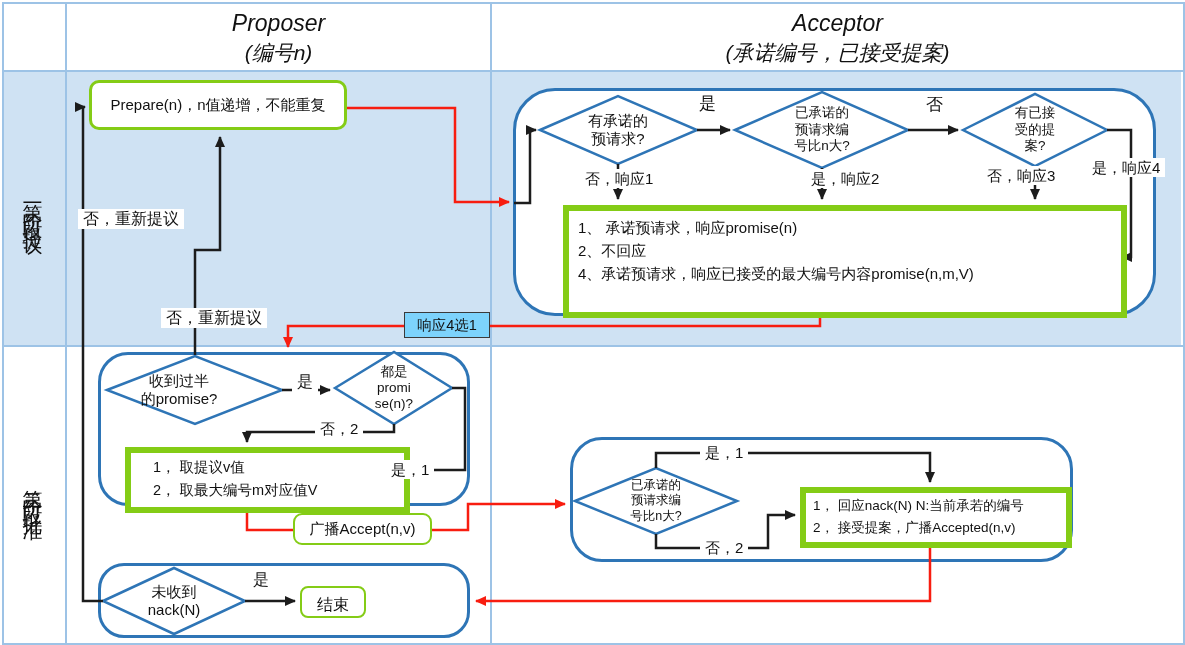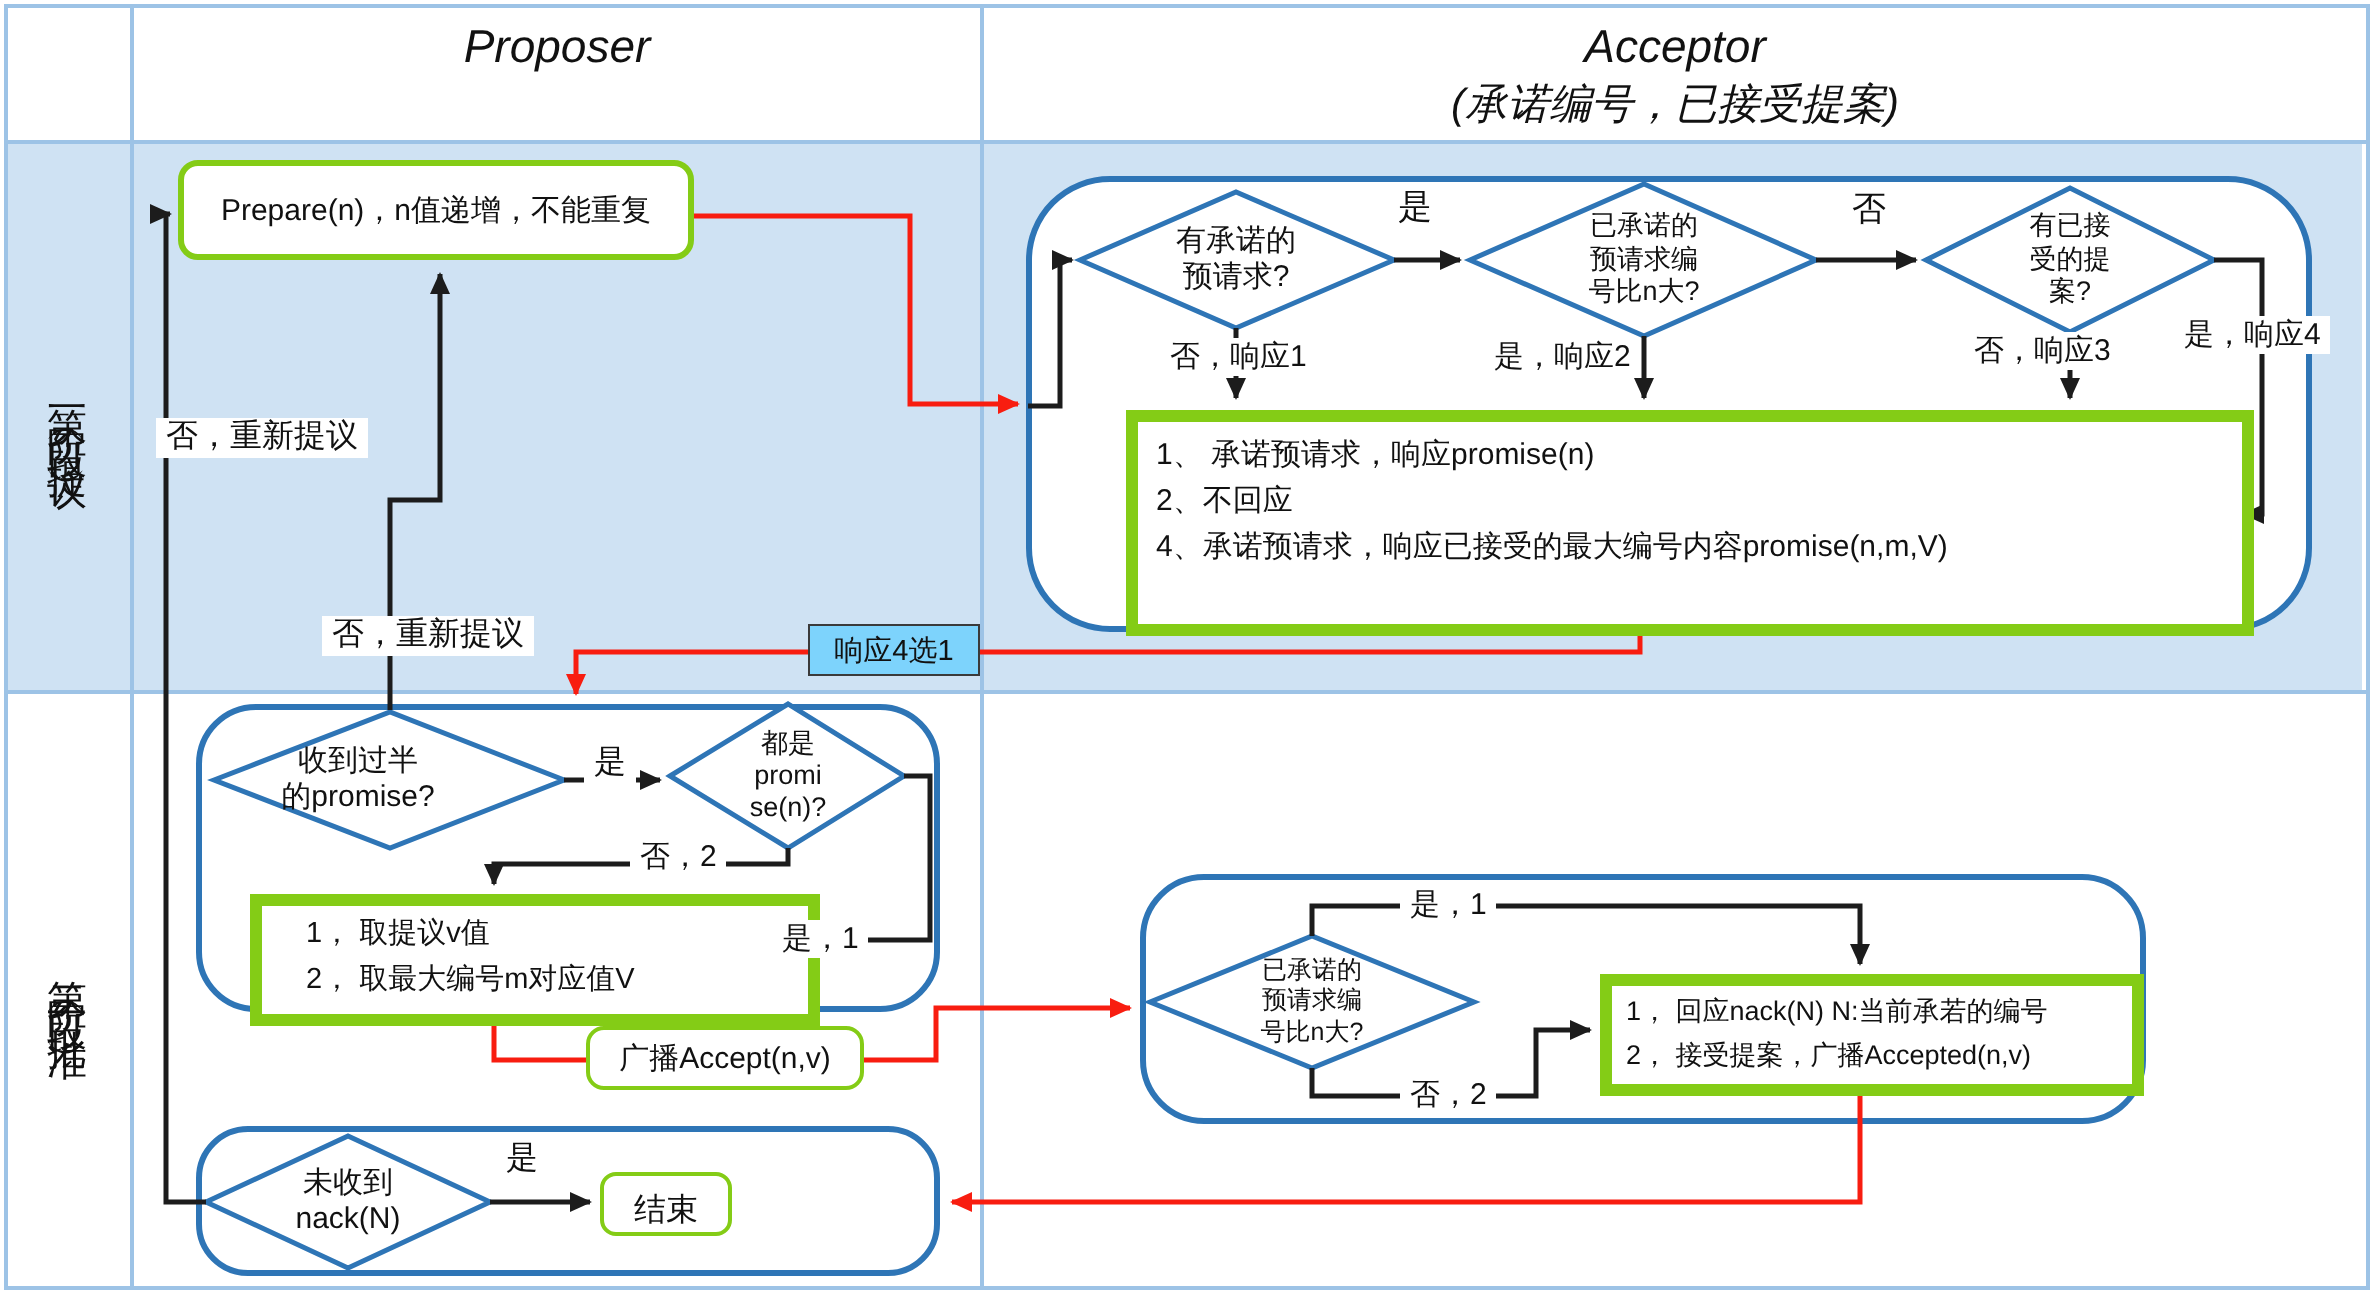--- a/index.html
+++ b/index.html
@@ -29,20 +29,21 @@
   <div class="abs z0 fill1" style="left:4px;top:71px;width:1177px;height:274px;"></div>
 
   <div class="abs z1 outer" style="left:2px;top:2px;width:1179px;height:639px;"></div>
   <div class="abs z1 gridline" style="left:65px;top:2px;width:2px;height:641px;"></div>
   <div class="abs z1 gridline" style="left:490px;top:2px;width:2px;height:641px;"></div>
   <div class="abs z1 gridline" style="left:2px;top:70px;width:1181px;height:2px;"></div>
   <div class="abs z1 gridline" style="left:2px;top:345px;width:1181px;height:2px;"></div>
 
   <div class="abs z4 hdr" style="left:67px;top:8px;width:423px;">
     <div>Proposer</div>
+    <div class="sub">(编号n)</div>
   </div>
   <div class="abs z4 hdr" style="left:492px;top:8px;width:691px;">
     <div>Acceptor</div>
     <div class="sub">(承诺编号，已接受提案)</div>
   </div>
 
   <div class="abs z4 center" style="left:2px;top:72px;width:63px;height:272px;">
     <span class="vtext">第一阶段（提议）</span>
   </div>
   <div class="abs z4 center" style="left:2px;top:347px;width:63px;height:294px;">
@@ -147,21 +148,21 @@
 se(n)?</span></div>
   <div class="abs z4 center pre dtxt" style="left:606px;top:477px;width:100px;height:48px;font-size:12.5px;"><span class="pre">已承诺的
 预请求编
 号比n大?</span></div>
   <div class="abs z4 center pre dtxt" style="left:124px;top:582px;width:100px;height:38px;font-size:15px;"><span class="pre">未收到
 nack(N)</span></div>
 
   <div class="abs z4 lbl" style="left:694px;top:93px;font-size:17px;"><span>是</span></div>
   <div class="abs z4 lbl" style="left:921px;top:94px;font-size:17px;"><span>否</span></div>
   <div class="abs z4 lbl" style="left:580px;top:169px;font-size:15px;"><span>否，响应1</span></div>
-  <div class="abs z4 lbl" style="left:742px;top:169px;font-size:15px;"><span>是，响应2</span></div>
+  <div class="abs z4 lbl" style="left:806px;top:169px;font-size:15px;"><span>是，响应2</span></div>
   <div class="abs z4 lbl" style="left:982px;top:166px;font-size:15px;"><span>否，响应3</span></div>
   <div class="abs z4 lbl" style="left:1087px;top:158px;font-size:15px;"><span>是，响应4</span></div>
   <div class="abs z4 lbl" style="left:78px;top:209px;font-size:16px;"><span>否，重新提议</span></div>
   <div class="abs z4 lbl" style="left:161px;top:308px;font-size:16px;"><span>否，重新提议</span></div>
   <div class="abs z4 lbl" style="left:292px;top:372px;font-size:16px;"><span>是</span></div>
   <div class="abs z4 lbl" style="left:315px;top:419px;font-size:15px;"><span>否，2</span></div>
   <div class="abs z4 lbl" style="left:386px;top:460px;font-size:15px;"><span>是，1</span></div>
   <div class="abs z4 lbl" style="left:700px;top:443px;font-size:15px;"><span>是，1</span></div>
   <div class="abs z4 lbl" style="left:700px;top:538px;font-size:15px;"><span>否，2</span></div>
   <div class="abs z4 lbl" style="left:248px;top:570px;font-size:16px;"><span>是</span></div>

